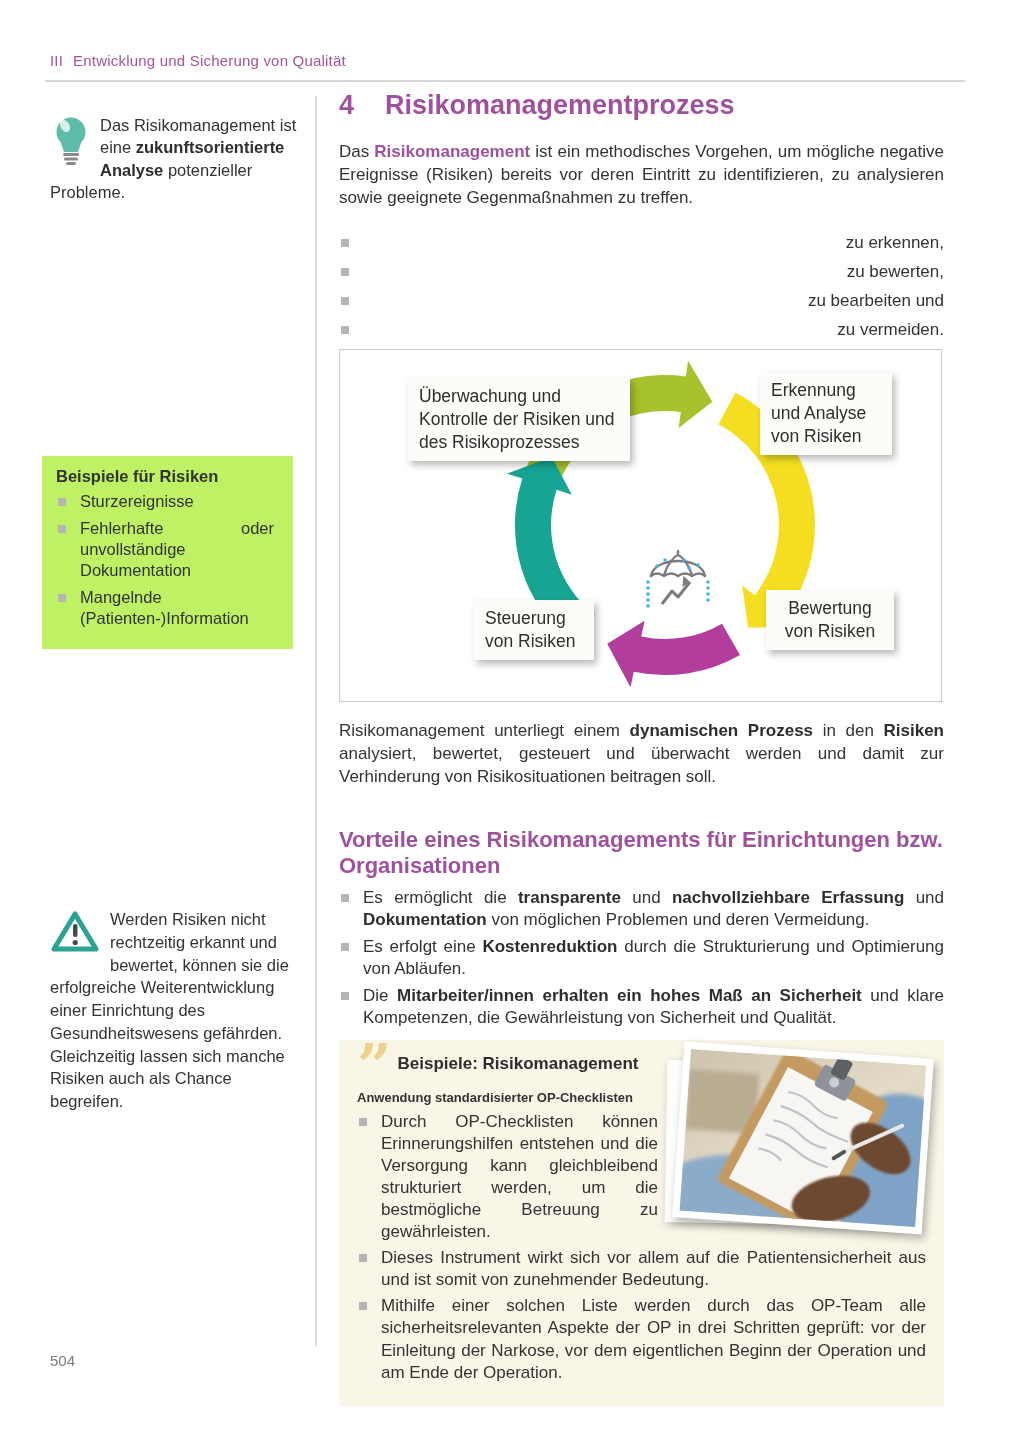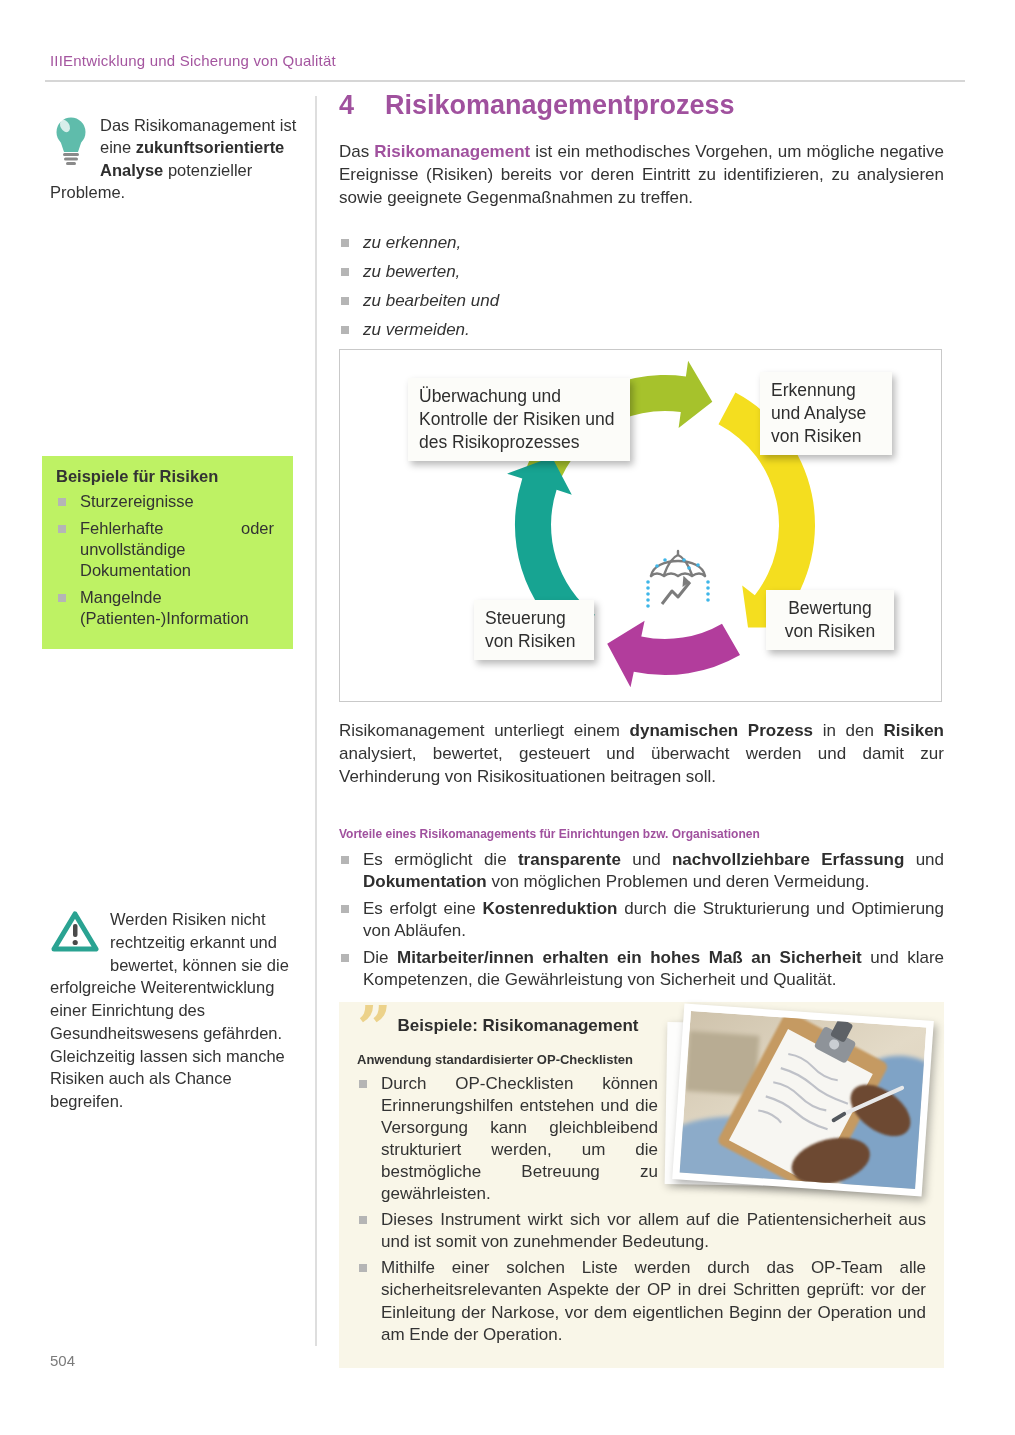--- a/index.html
+++ b/index.html
@@ -2,21 +2,21 @@
 <html><head>
 <meta charset="utf-8">
 <style>
   html,body{margin:0;padding:0;background:#ffffff;}
   body{width:1015px;height:1435px;position:relative;overflow:hidden;
        font-family:"Liberation Sans","DejaVu Sans",sans-serif;color:#333;}
   .abs{position:absolute;}
 
   
   .runhead{left:50px;top:52px;width:900px;font-size:15px;color:#a4559f;letter-spacing:.2px;}
-  .runhead .num{}
+  .runhead .num{margin-right:10px;}
   .toprule{left:45px;top:80px;width:920px;height:2px;background:#d6d6d6;}
   .coldivider{left:315px;top:96px;width:2px;height:1250px;background:#dedede;}
 
   
   .sidebar-tip{left:50px;top:114px;width:250px;font-size:16.5px;line-height:1.35;color:#333;}
   .sidebar-tip svg{float:left;margin:2px 10px 2px 2px;}
   .ex-box{left:42px;top:456px;width:218px;background:#bef264;padding:10px 19px 14px 14px;
           font-size:16.5px;line-height:1.28;}
   .ex-box h3{margin:0 0 4px 0;font-size:16.5px;}
   .warn-note{left:50px;top:908px;width:252px;font-size:16.5px;line-height:1.38;color:#333;}
@@ -27,22 +27,22 @@
   .main{left:339px;top:90px;width:605px;}
   h1.title{margin:0 0 20px 0;font-size:27px;color:#a0519e;font-weight:bold;}
   h1.title .chnum{display:inline-block;width:46px;}
   p.body{margin:0 0 22px 0;font-size:17px;line-height:1.35;text-align:justify;}
   p.body.tight{margin-bottom:2px;}
   .plink{color:#a0519e;font-weight:bold;}
   b{color:#2e2e2e;text-align:center;}
   ul.sqlist{list-style:none;margin:6px 0 0 0;padding:0;}
   ul.sqlist li{position:relative;padding-left:24px;margin:0 0 5px 0;font-size:17px;line-height:1.3;text-align:justify;}
   ul.sqlist li::before{content:"";position:absolute;left:2px;top:7px;width:8px;height:8px;background:#b5b5b5;}
-  ul.purpose li{margin-bottom:7px;text-align:left;font-style:italic;}
-  h2.sub{margin:38px 0 8px 0;font-size:12px;color:#a0519e;font-weight:bold;}
+  ul.purpose li{margin-bottom:7px;text-align:right;}
+  h2.sub{margin:38px 0 8px 0;font-size:22px;color:#a0519e;font-weight:bold;}
 
   
   .diagram{position:relative;margin-top:8px;width:601px;height:351px;border:1px solid #c9c9c9;background:#fff;}
   .dlabel{position:absolute;background:#fcfcf9;box-shadow:3px 4px 7px rgba(0,0,0,.28);
           padding:7px 11px;font-size:17.5px;line-height:1.32;color:#2e2e2e;}
   .dcenter{position:absolute;left:230px;top:108px;width:215px;text-align:center;
            font-size:22px;font-weight:bold;color:#8d8d8d;line-height:1.25;}
   .dicon{position:absolute;left:300px;top:196px;}
 
   

